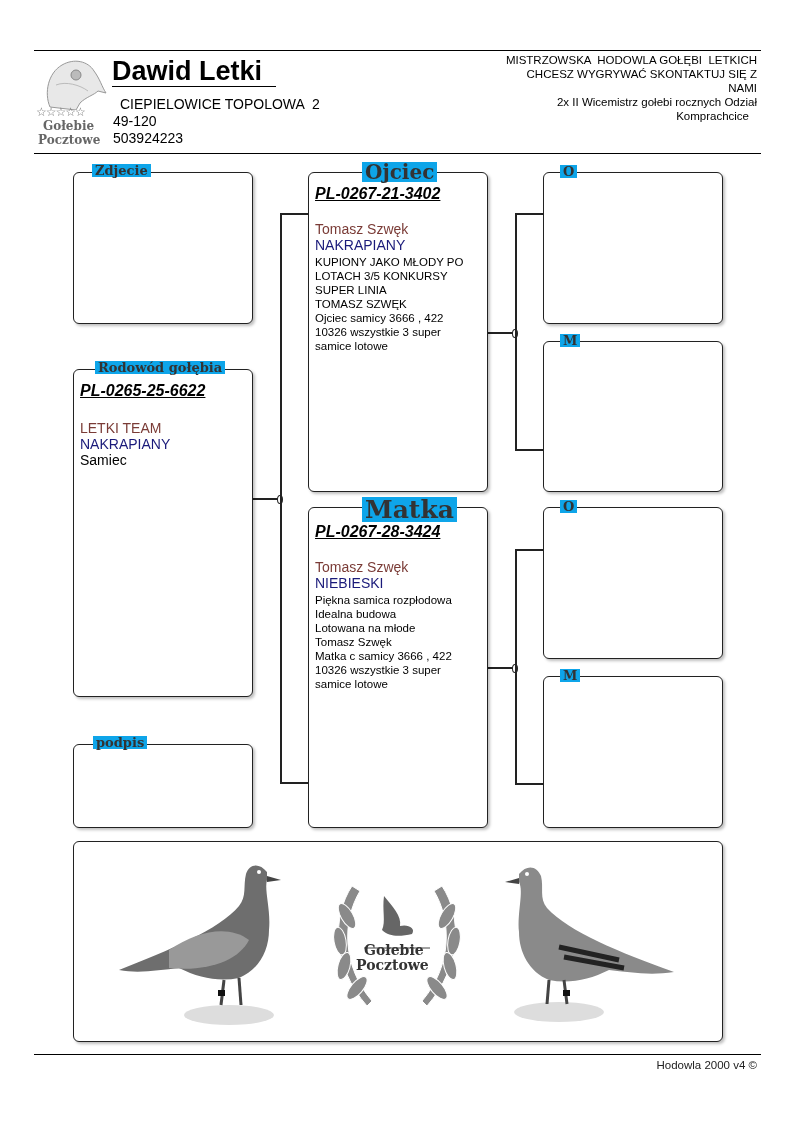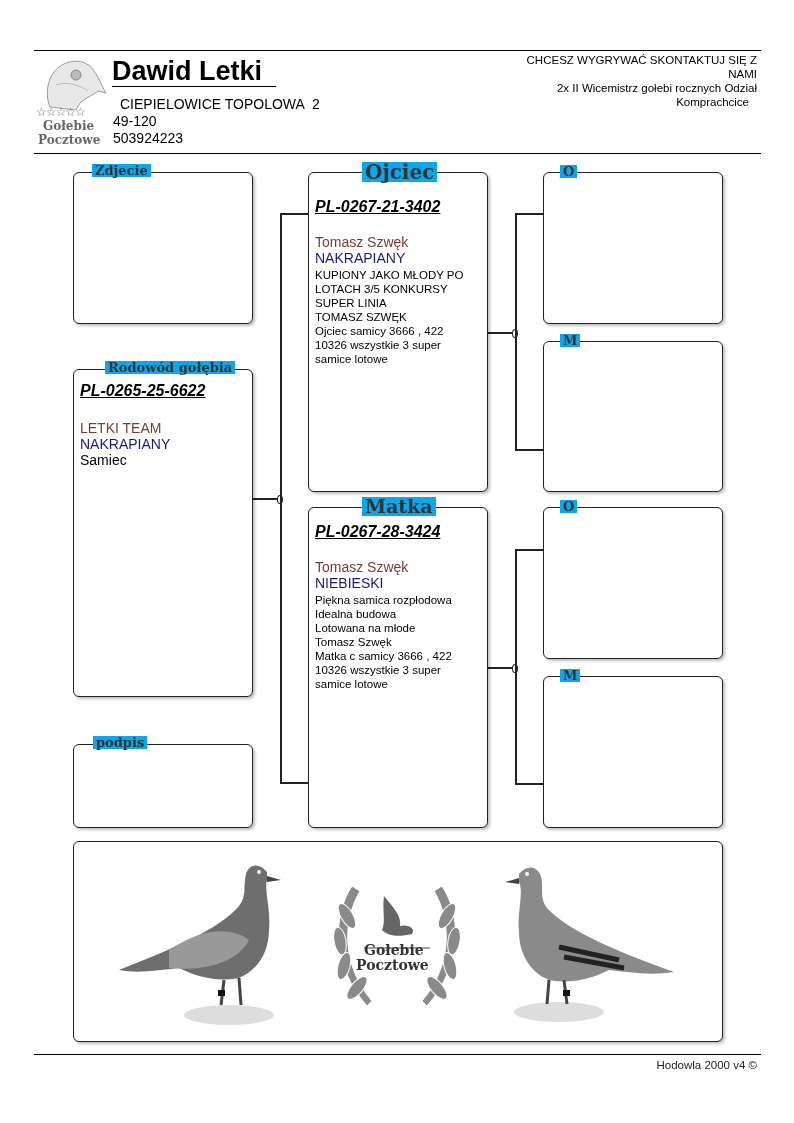--- a/index.html
+++ b/index.html
@@ -32,20 +32,21 @@
   <div style="position:absolute; left:2px; top:78px; font-family:'DejaVu Serif',serif; font-weight:bold; font-size:12px; color:#666;">Pocztowe</div>
 </div>
 
 <div class="abs" style="left:112px; top:55px; font-size:27px; font-weight:bold; line-height:32px;">Dawid Letki</div>
 <div class="abs" style="left:112px; top:86px; width:164px; height:1px; background:#000;"></div>
 <div class="abs" style="left:120px; top:96px; font-size:14px; white-space:pre;">CIEPIELOWICE TOPOLOWA  2</div>
 <div class="abs" style="left:113px; top:113px; font-size:14px;">49-120</div>
 <div class="abs" style="left:113px; top:130px; font-size:14px;">503924223</div>
 
 <div class="abs" style="right:37px; top:53px; text-align:right; font-size:11.5px; line-height:14px; width:300px;">
+  <div style="white-space:pre;">MISTRZOWSKA  HODOWLA GOŁĘBI  LETKICH</div>
   <div>CHCESZ WYGRYWAĆ SKONTAKTUJ SIĘ Z</div>
   <div>NAMI</div>
   <div>2x II Wicemistrz gołebi rocznych Odział</div>
   <div style="padding-right:8px;">Komprachcice</div>
 </div>
 
 <div class="line" style="left:253px; top:498px; width:27px; height:1.5px;"></div>
 <div class="knot" style="left:277px; top:495px;"></div>
 <div class="line" style="left:280px; top:213px; width:1.5px; height:570px;"></div>
 <div class="line" style="left:280px; top:213px; width:29px; height:1.5px;"></div>
@@ -68,27 +69,27 @@
 
 <div class="box" style="left:73px; top:369px; width:180px; height:328px;">
   <div style="position:absolute; left:6px; top:12px; right:4px;">
     <div class="ring">PL-0265-25-6622</div>
     <div style="height:20px;"></div>
     <div class="owner">LETKI TEAM</div>
     <div class="colour">NAKRAPIANY</div>
     <div style="font-size:14px;">Samiec</div>
   </div>
 </div>
-<div class="legend" style="left:95px; top:361px; font-size:13px;margin-left:10px;">Rodowód gołębia</div>
+<div class="legend" style="left:95px; top:361px; font-size:13px;">Rodowód gołębia</div>
 
 <div class="box" style="left:73px; top:744px; width:180px; height:84px;"></div>
 <div class="legend" style="left:93px; top:736px; font-size:13px;">podpis</div>
 
 <div class="box" style="left:308px; top:172px; width:180px; height:320px;">
-  <div style="position:absolute; left:6px; top:25px; right:4px;">
+  <div style="position:absolute; left:6px; top:12px; right:4px;">
     <div class="ring">PL-0267-21-3402</div>
     <div style="height:18px;"></div>
     <div class="owner">Tomasz Szwęk</div>
     <div class="colour">NAKRAPIANY</div>
     <div class="note" style="margin-top:2px;">KUPIONY JAKO MŁODY PO
 LOTACH 3/5 KONKURSY
 SUPER LINIA
 TOMASZ SZWĘK
 Ojciec samicy 3666 , 422
 10326 wszystkie 3 super
@@ -105,21 +106,21 @@
     <div class="colour">NIEBIESKI</div>
     <div class="note" style="margin-top:2px;">Piękna samica rozpłodowa
 Idealna budowa
 Lotowana  na młode
 Tomasz Szwęk
 Matka c samicy 3666 , 422
 10326 wszystkie 3 super
 samice lotowe</div>
   </div>
 </div>
-<div class="legend" style="left:362px; top:497px; font-size:19px;">Matka</div>
+<div class="legend" style="left:362px; top:497px; font-size:25px;">Matka</div>
 
 <div class="box" style="left:543px; top:172px; width:180px; height:152px;"></div>
 <div class="legend" style="left:560px; top:165px; font-size:13px;">O</div>
 
 <div class="box" style="left:543px; top:341px; width:180px; height:151px;"></div>
 <div class="legend" style="left:560px; top:334px; font-size:13px;">M</div>
 
 <div class="box" style="left:543px; top:507px; width:180px; height:152px;"></div>
 <div class="legend" style="left:560px; top:500px; font-size:13px;">O</div>
 

